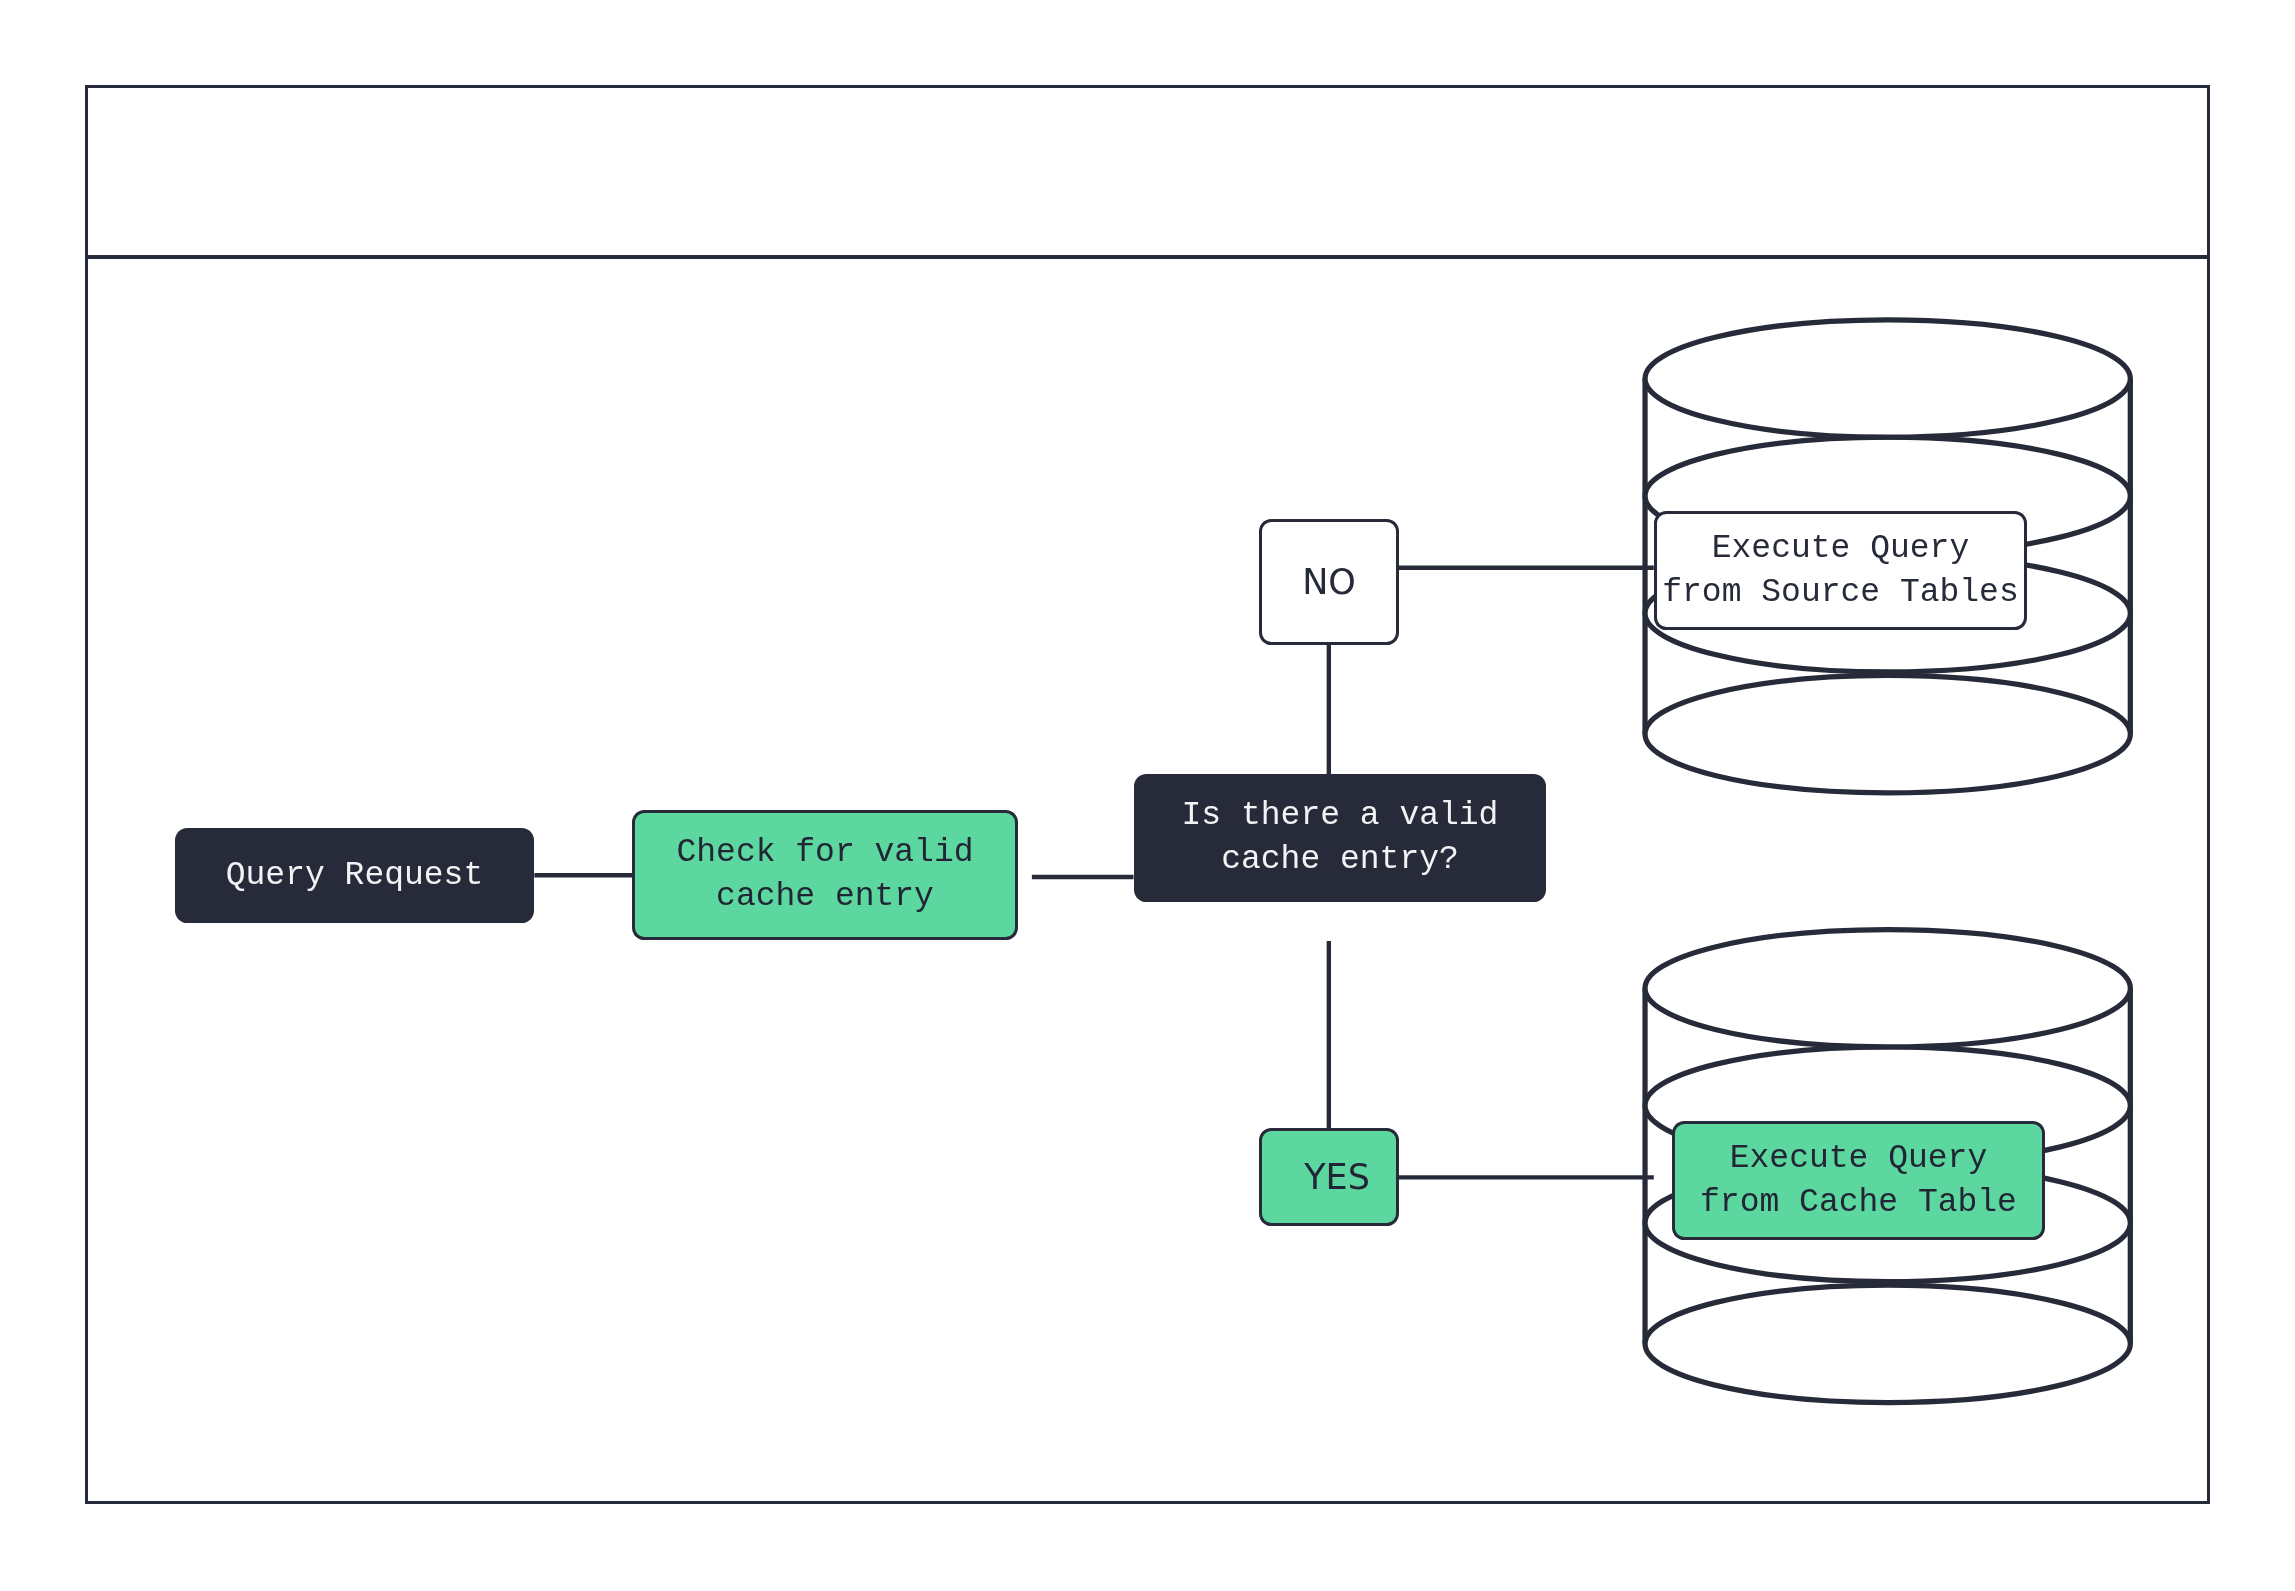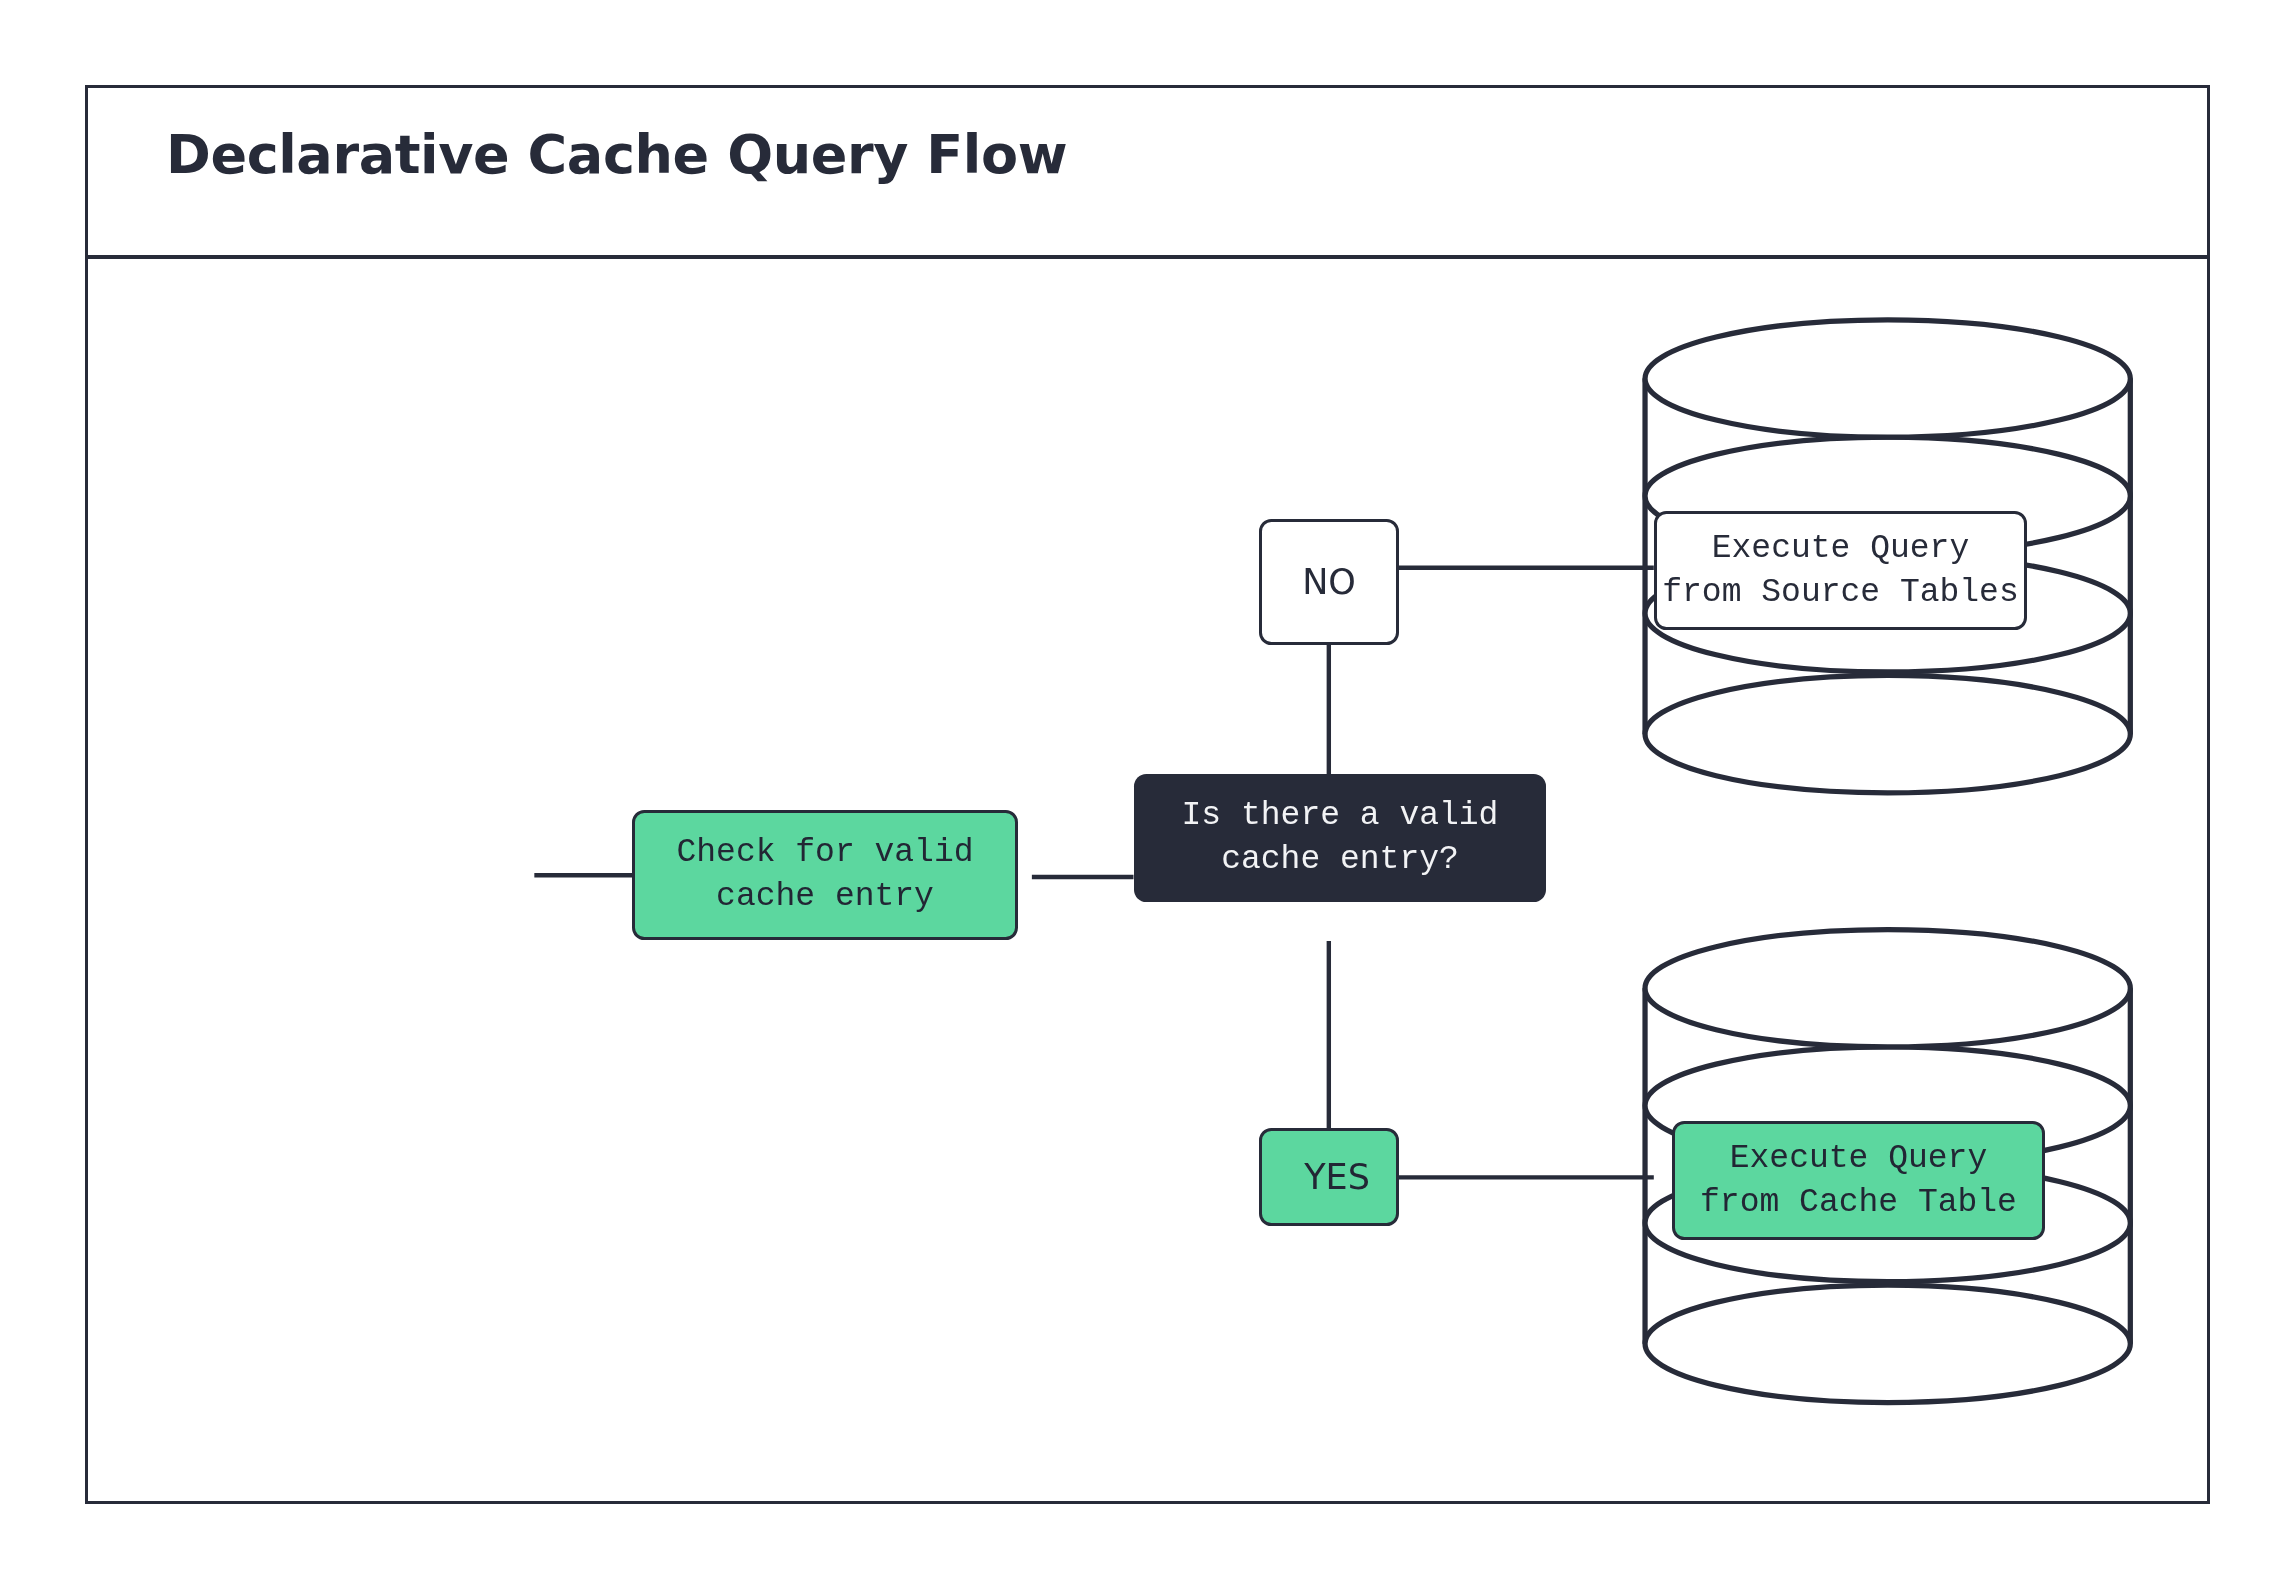--- a/index.html
+++ b/index.html
@@ -100,21 +100,20 @@
   #n-cache-label   { left: 1672px; top: 1121px; width: 373px; height: 119px; }
 </style>
 </head>
 <body>
 
 <div id="stage">
 
   <div class="frame"></div>
   <div class="title-divider"></div>
 
-  <div class="diagram-title">Declarative Cache Query Flow</div>
 
   <svg id="svg-layer" viewBox="0 0 2620 1816">
     <g fill="none" stroke="#272b39" stroke-width="5" stroke-linecap="butt">
 
       <line x1="610" y1="999" x2="738" y2="999"></line>
 
       <line x1="1178" y1="1001" x2="1294" y2="1001"></line>
 
       <line x1="1517" y1="928" x2="1517" y2="704"></line>
 
@@ -141,20 +140,21 @@
     <g stroke="#272b39" stroke-width="6" fill="#ffffff">
       <path d="M 1878 1128 L 1878 1534" fill="none"></path>
       <path d="M 2432 1128 L 2432 1534" fill="none"></path>
       <ellipse cx="2155" cy="1534" rx="277" ry="67" fill="#ffffff"></ellipse>
       <ellipse cx="2155" cy="1396" rx="277" ry="67" fill="#ffffff"></ellipse>
       <ellipse cx="2155" cy="1262" rx="277" ry="67" fill="#ffffff"></ellipse>
       <ellipse cx="2155" cy="1128" rx="277" ry="67" fill="#ffffff"></ellipse>
     </g>
   </svg>
 
+  <div id="n-query-request" class="node node-dark">Query Request</div>
 
   <div id="n-check-cache" class="node node-green">Check for valid
 cache entry</div>
 
   <div id="n-decision" class="node node-dark">Is there a valid
 cache entry?</div>
 
   <div id="lbl-no" class="node node-white">NO</div>
 
   <div id="lbl-yes" class="node node-green">YES</div>

